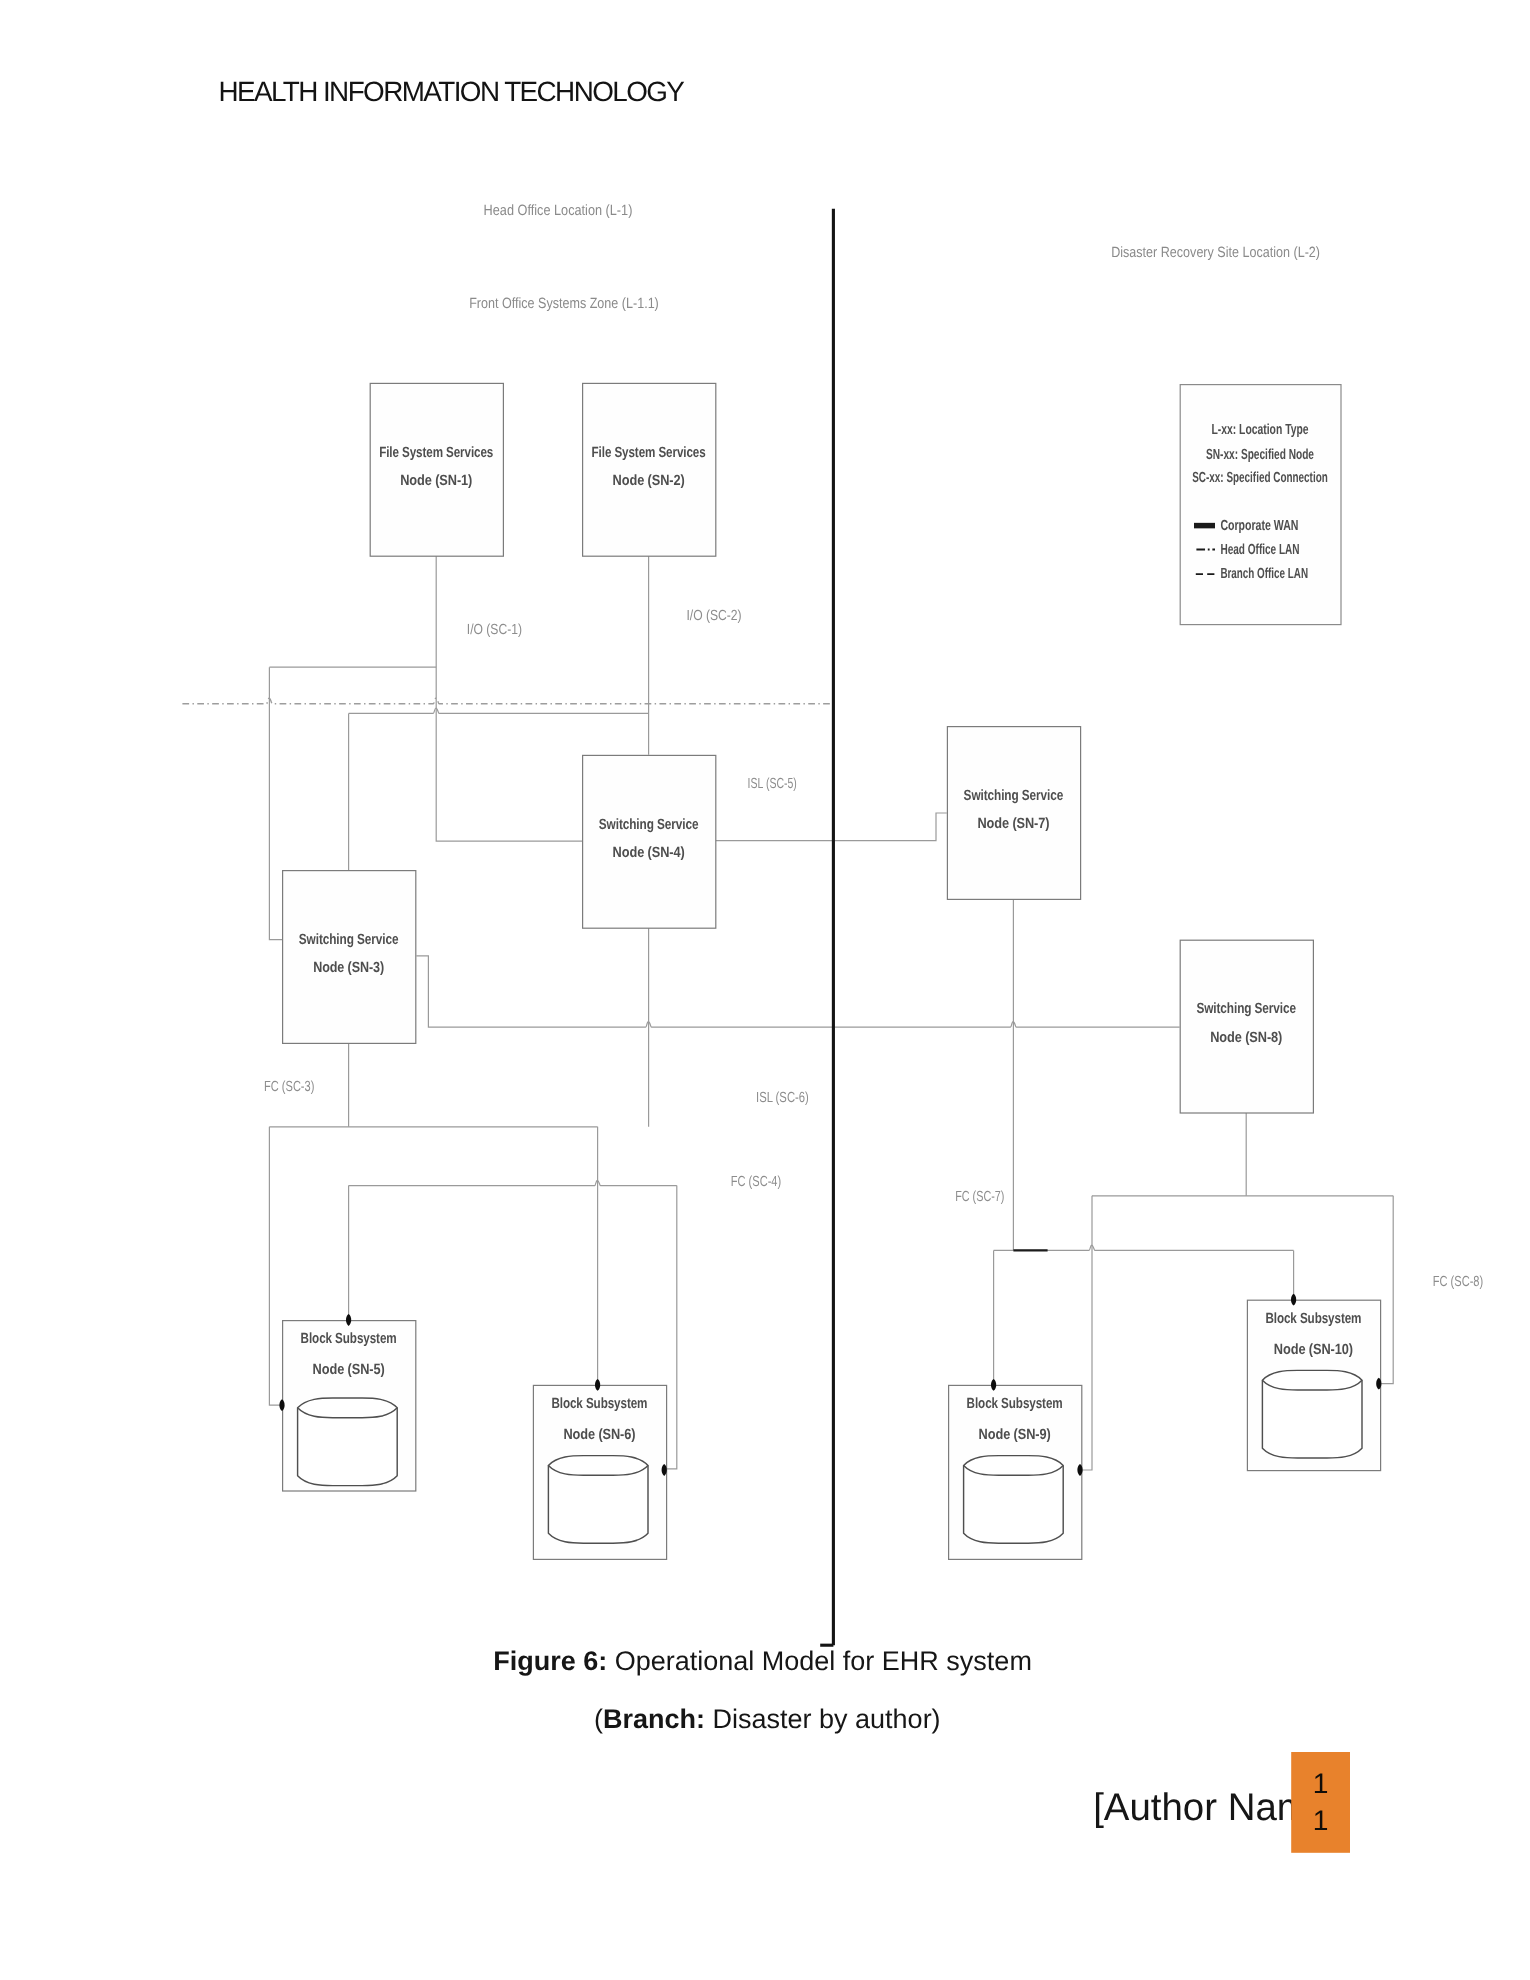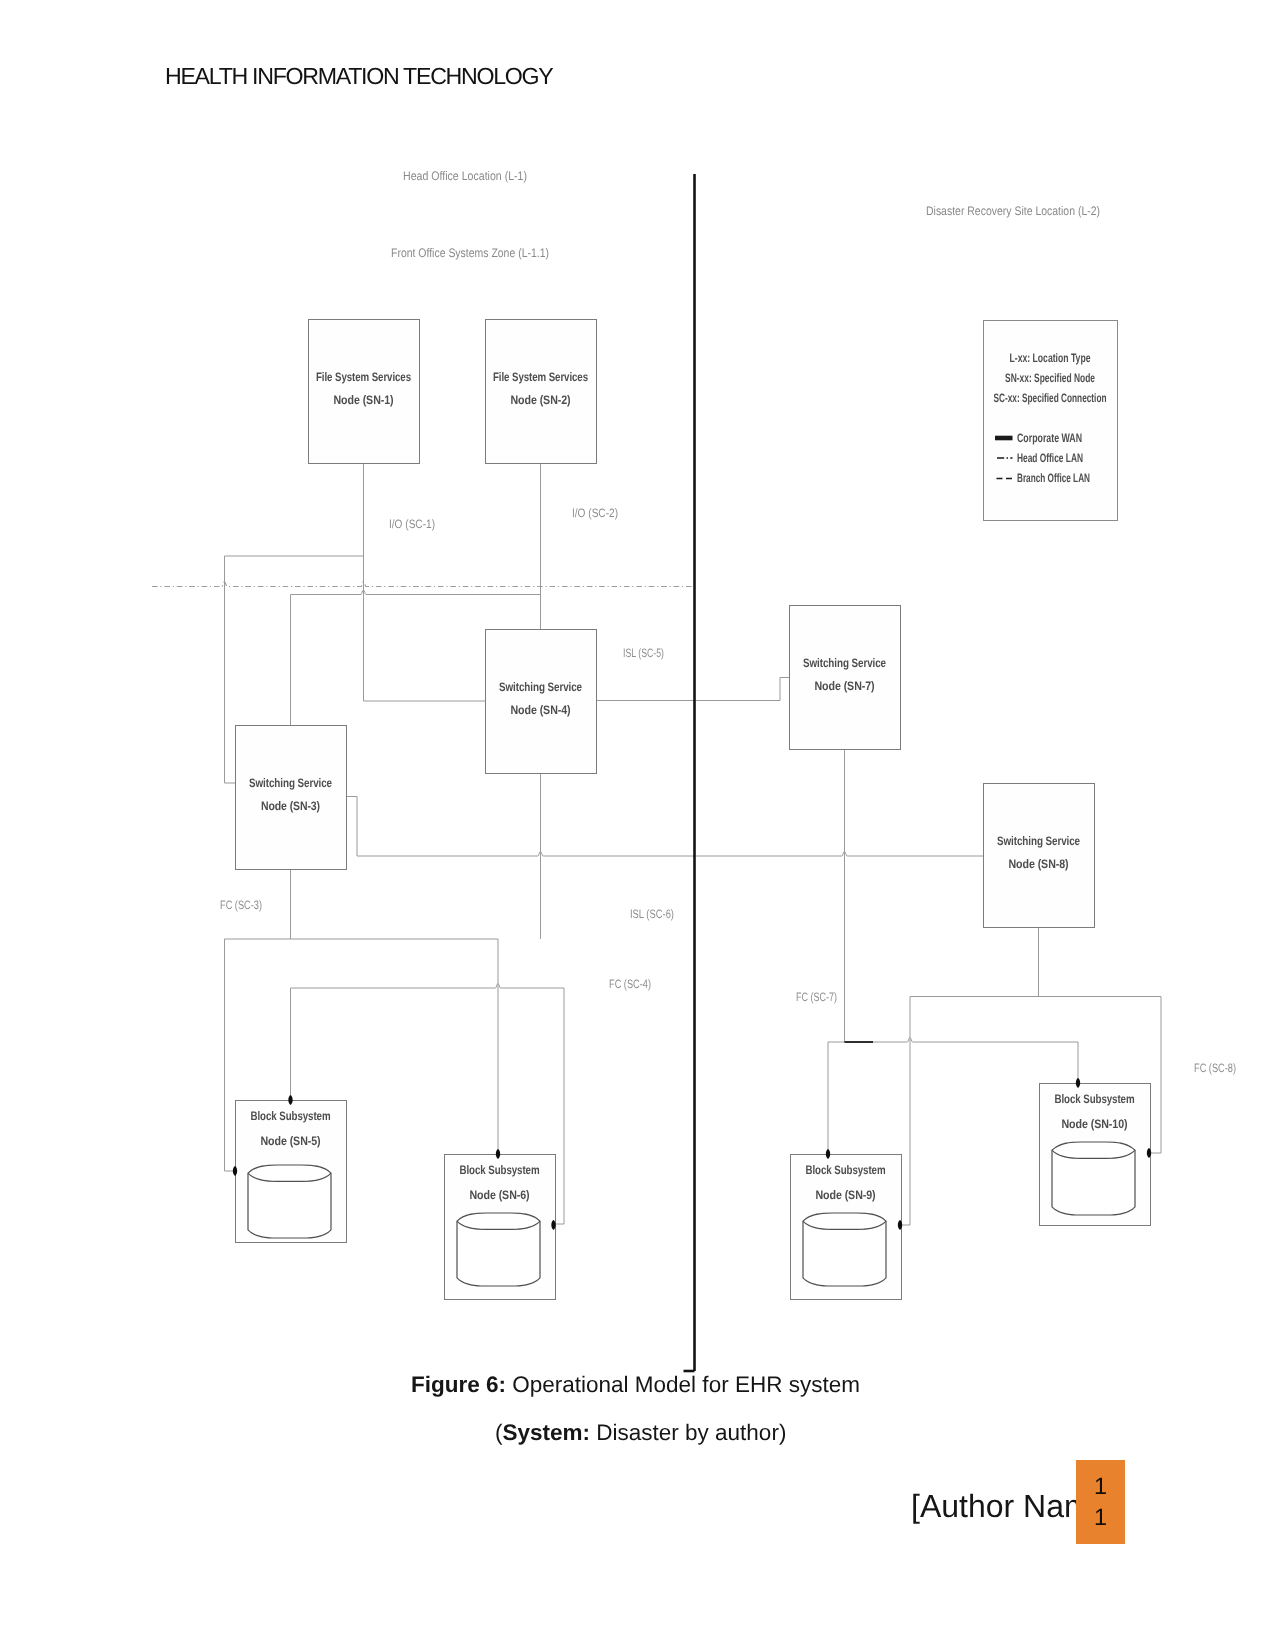--- a/index.html
+++ b/index.html
@@ -3,21 +3,21 @@
 <meta charset="utf-8">
 <title>Health Information Technology</title>
 <style>
   html,body{margin:0;padding:0;background:#ffffff;}
   *{text-rendering:geometricPrecision;}
   #figure-svg text{-webkit-font-smoothing:antialiased;}
   #figure-svg{will-change:opacity;}
   body{width:1275px;height:1650px;position:relative;overflow:hidden;
        font-family:"Liberation Sans",sans-serif;color:#000;}
   .page{position:absolute;inset:0;will-change:opacity;}
-  #doc-title{position:absolute;left:165px;top:63px;font-size:23.2px;letter-spacing:-1.3px;
+  #doc-title{position:absolute;left:182px;top:63px;font-size:23.2px;letter-spacing:-1.3px;
              color:#131313;white-space:nowrap;}
   #figure-svg{position:absolute;left:0;top:0;width:1275px;height:1650px;}
   .cap{position:absolute;font-size:22.5px;color:#161616;white-space:nowrap;}
   #caption-figure{left:411px;top:1372px;}
   #caption-source{left:495px;top:1420px;}
   #author-name{position:absolute;left:911px;top:1488px;font-size:32px;color:#161616;white-space:nowrap;}
   #page-number-box{position:absolute;left:1076px;top:1460px;width:49px;height:84px;
                    background:#E8822C;display:flex;flex-direction:column;align-items:center;
                    justify-content:center;}
   #page-number-box span{font-size:23.5px;line-height:31px;color:#120d08;
@@ -166,20 +166,20 @@
         <text x="1017" y="461.5" class="legendtext" textLength="66" lengthAdjust="spacingAndGlyphs">Head Office LAN</text>
         <line x1="996.5" y1="478.5" x2="1012.5" y2="478.5" stroke="#1a1a1a" stroke-width="1.5" stroke-dasharray="6 3.5"></line>
         <text x="1017" y="482" class="legendtext" textLength="73" lengthAdjust="spacingAndGlyphs">Branch Office LAN</text>
       </g>
   </svg>
 
   <div class="cap" id="caption-figure">
     <b>Figure 6:</b><span> Operational Model for EHR system</span>
   </div>
   <div class="cap" id="caption-source">
-    <span>(</span><b>System:</b><span> Disaster by author)</span>
+    <span>(</span><b>Branch:</b><span> Disaster by author)</span>
   </div>
   <div id="author-name">[Author Name]</div>
   <div id="page-number-box">
     <span>1</span>
     <span>1</span>
   </div>
 </div>
 
 </body></html>

